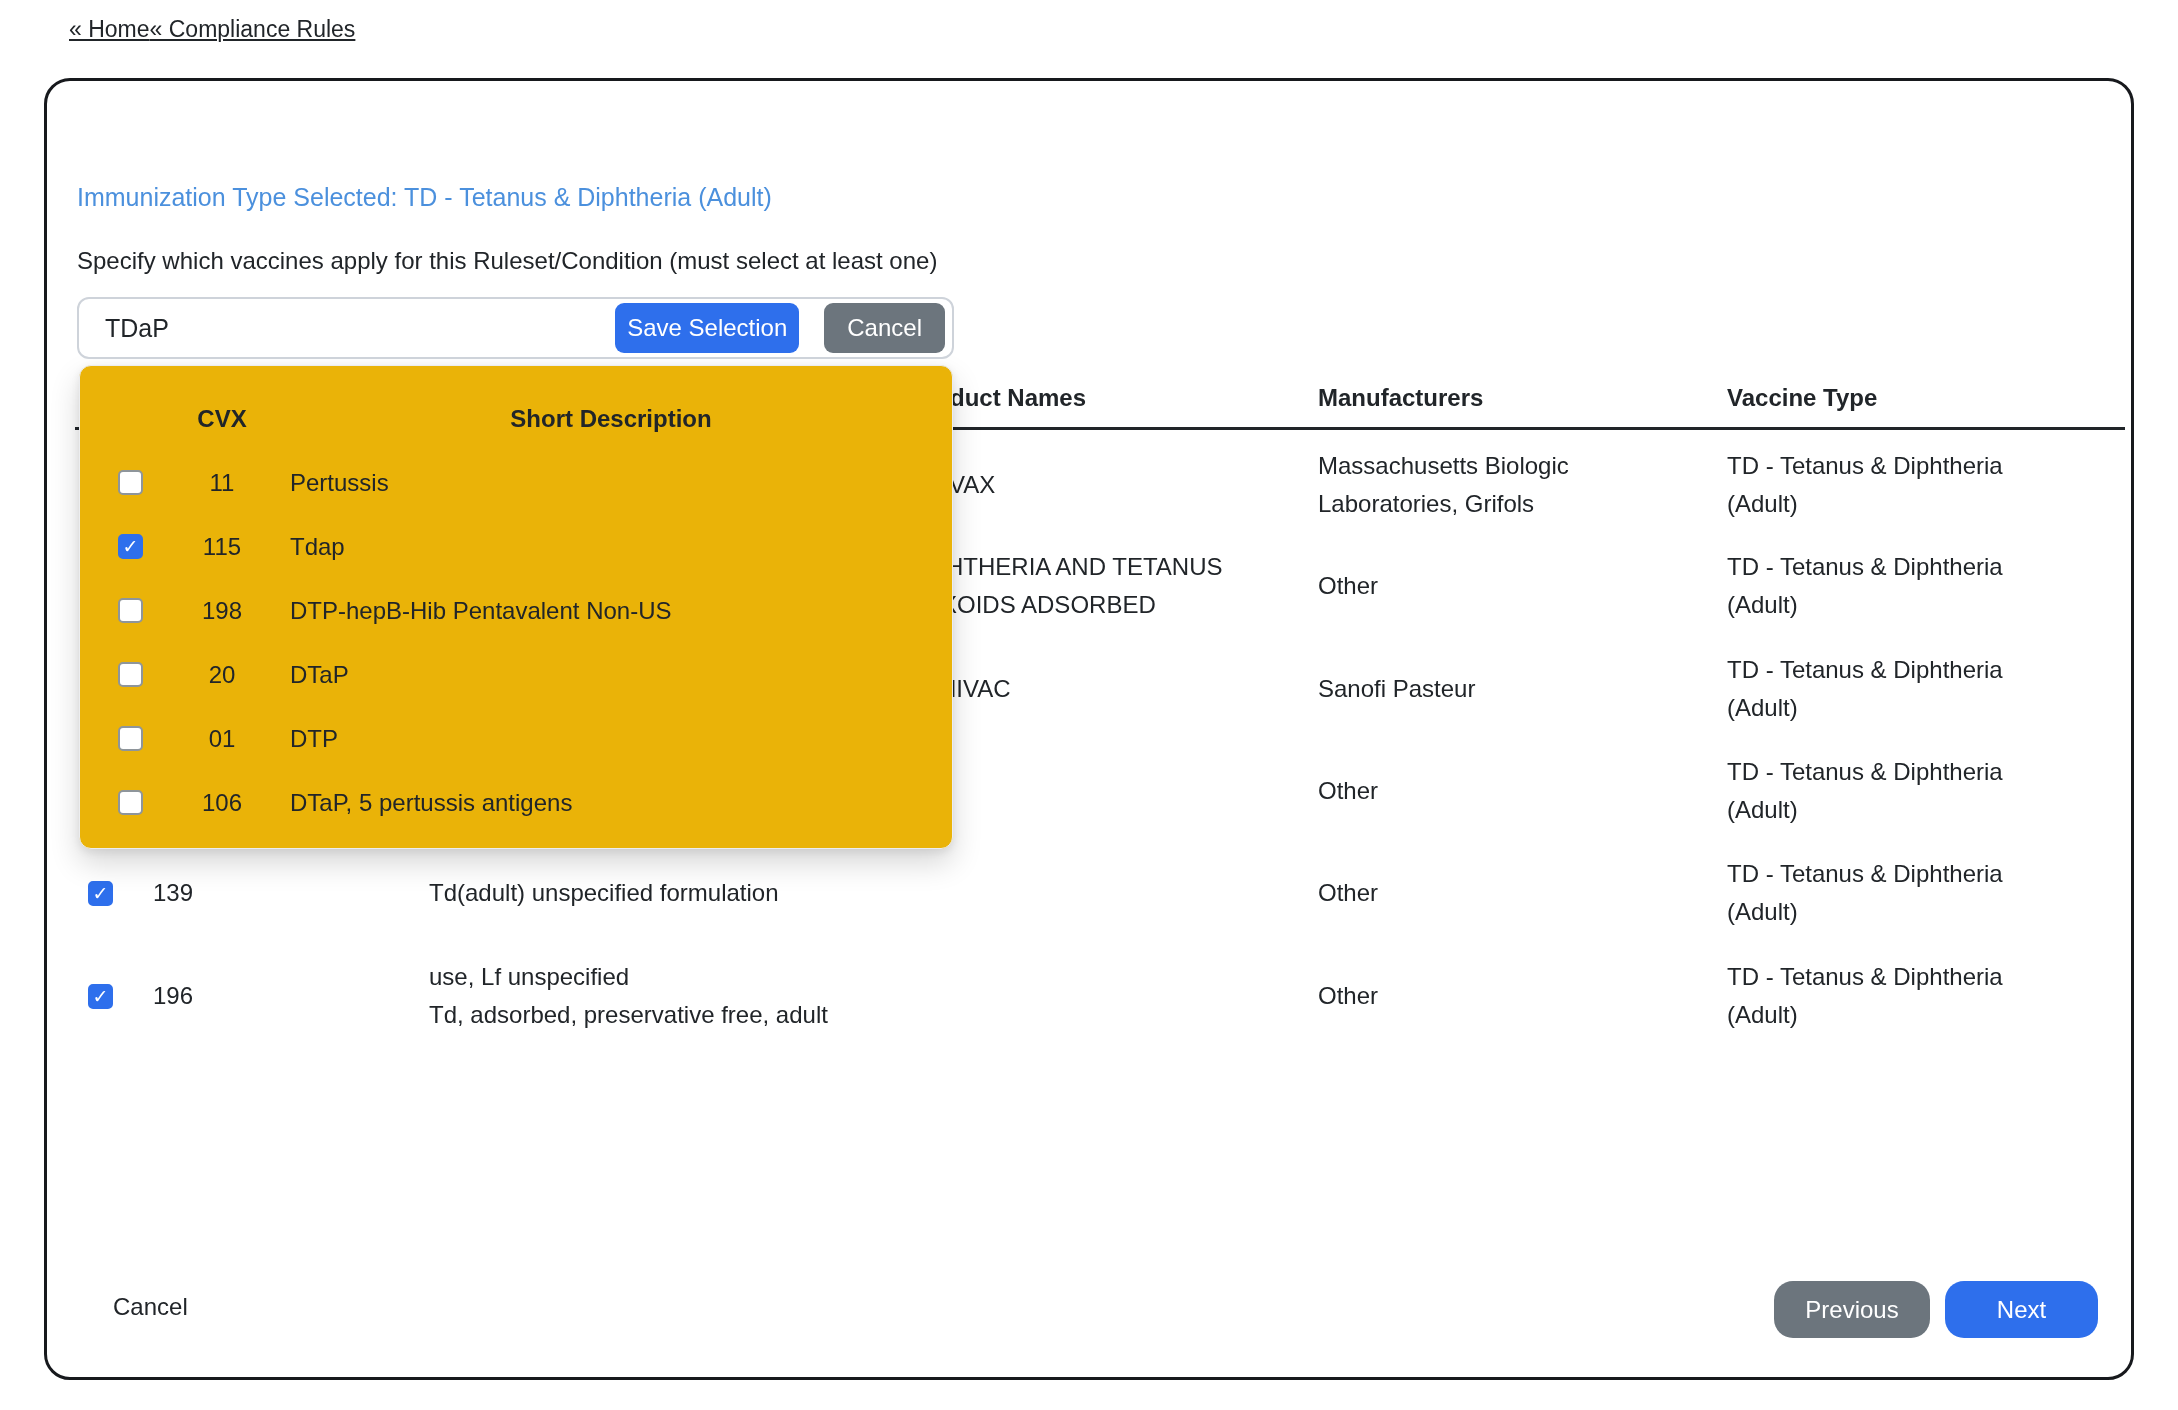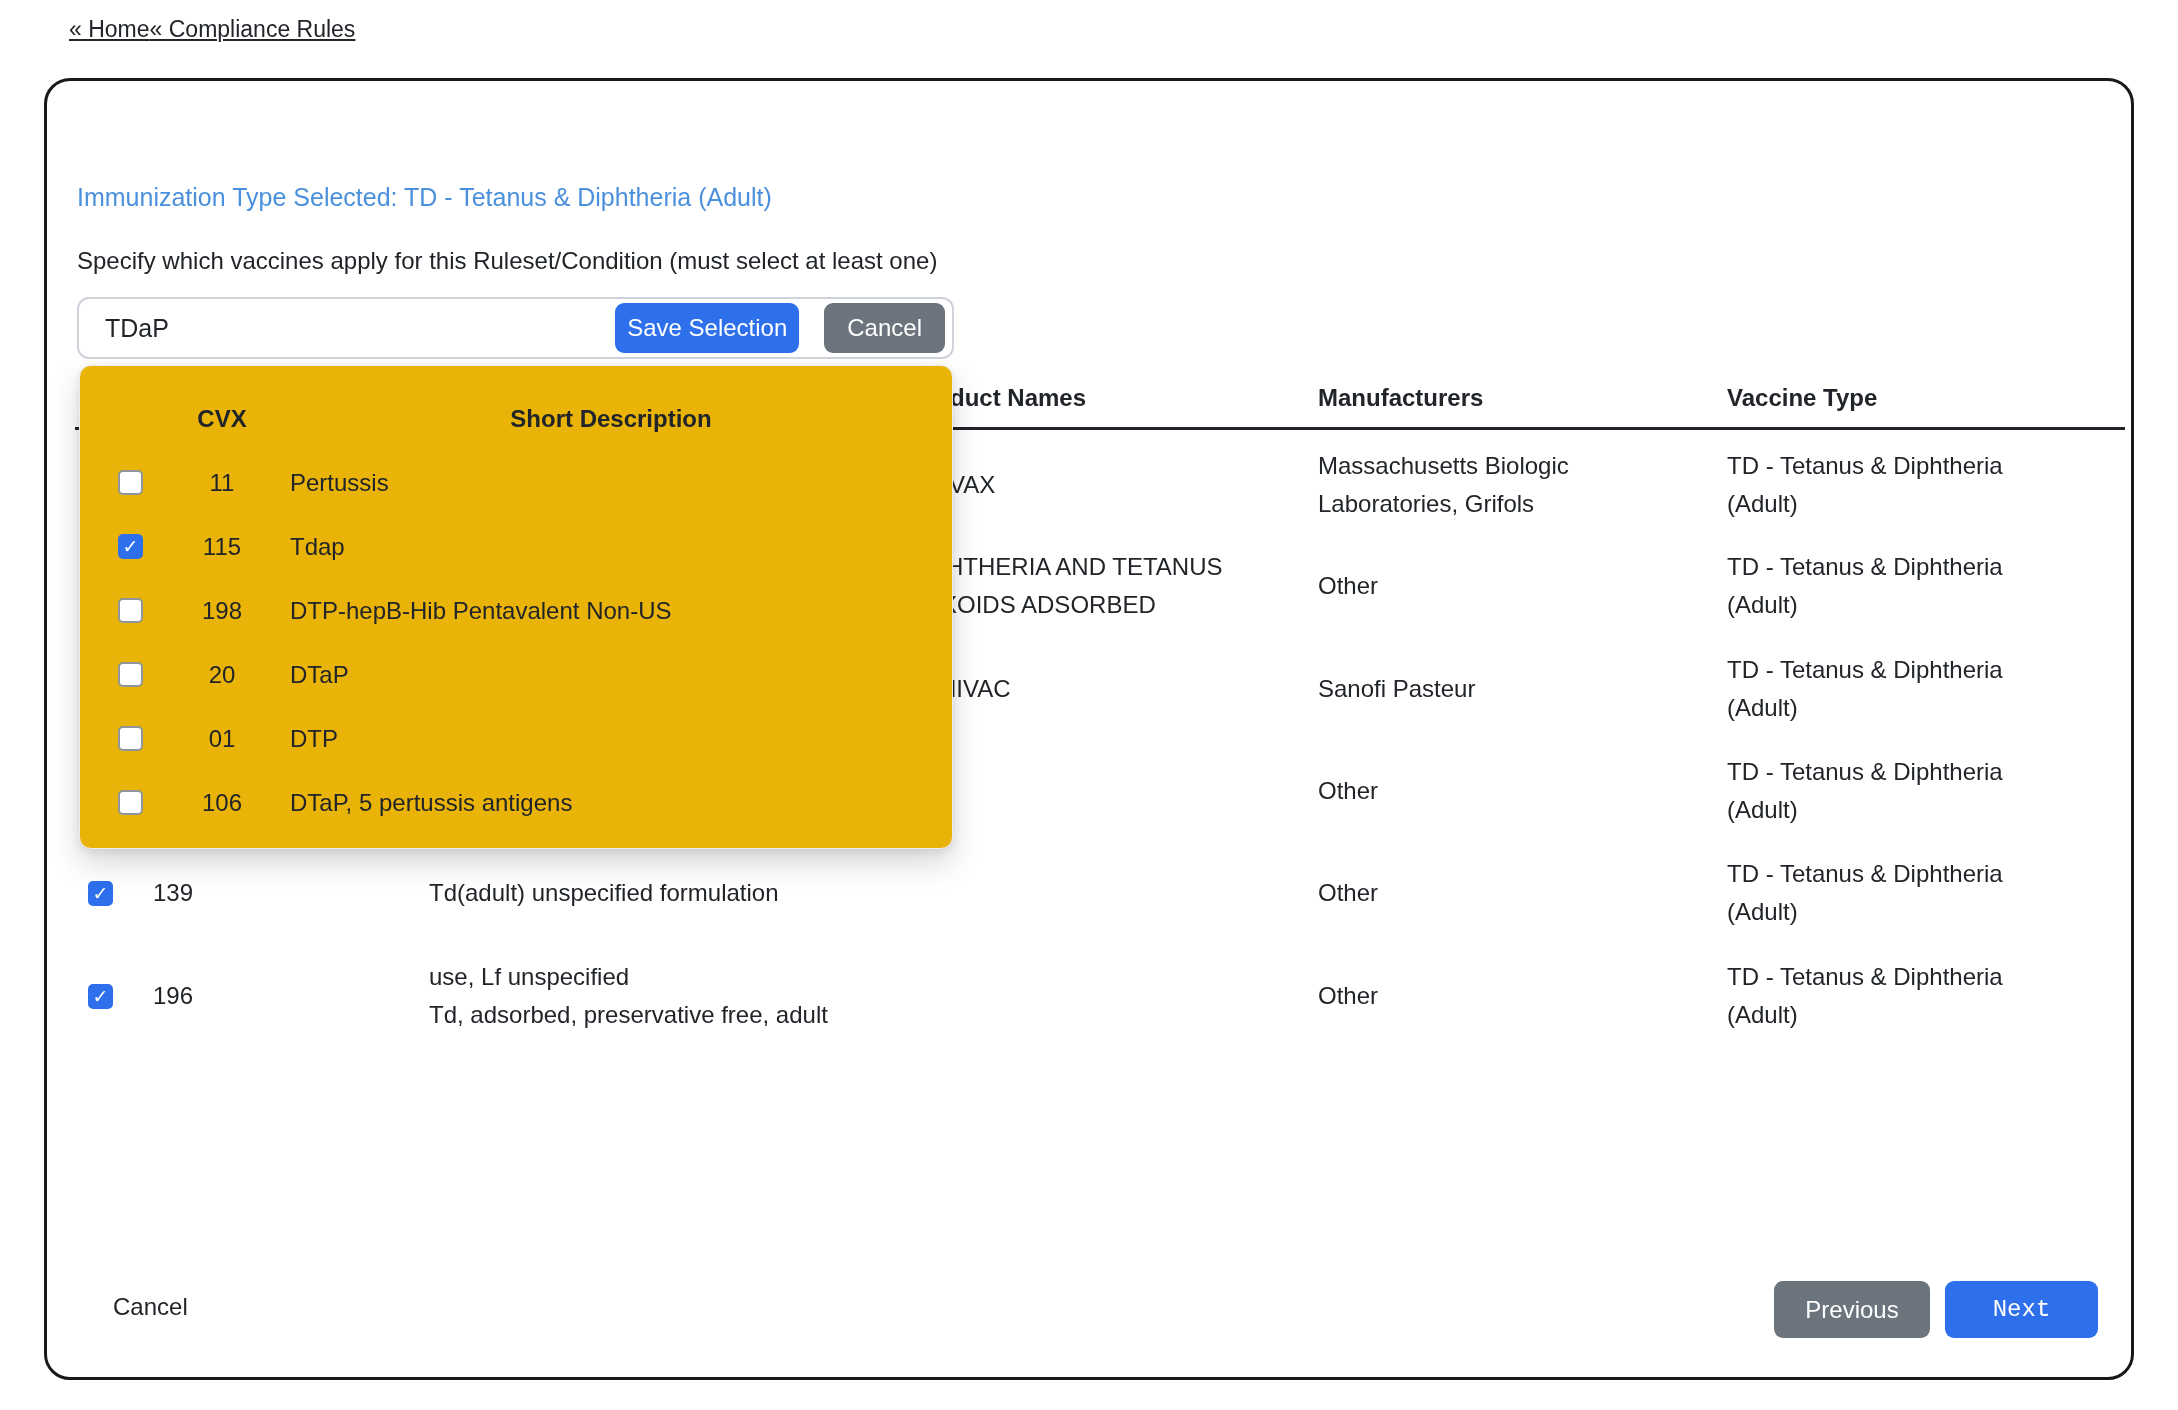--- a/index.html
+++ b/index.html
@@ -85,24 +85,24 @@
   .c-check{left:41px;}
   .c-cvx{left:106px;}
   .c-desc{left:382px;}
   .c-manu{left:1271px;}
   .c-vacc{left:1680px;}
   .frag{position:absolute;font-size:24px;line-height:38px;white-space:nowrap;}
 
   
   .footer-cancel{position:absolute;left:66px;top:1212px;font-size:24px;background:none;border:none;
     color:var(--text);font-family:inherit;cursor:pointer;}
-  .footer-btn{position:absolute;top:1200px;height:57px;border:none;border-radius:9px;color:#fff;
+  .footer-btn{position:absolute;top:1200px;height:57px;border:none;border-radius:19px;color:#fff;
     font-family:inherit;font-size:24px;cursor:pointer;}
   .btn-previous{left:1727px;width:156px;background:var(--secondary);}
-  .btn-next{left:1898px;width:153px;background:var(--primary);font-family:Liberation Mono, monospace;}
+  .btn-next{left:1898px;width:153px;background:var(--primary);}
 </style>
 </head>
 <body>
 
 <nav class="breadcrumbs">
   <a class="crumb">« Home</a>
   <a class="crumb">« Compliance Rules</a>
 </nav>
 
 <section class="card">

